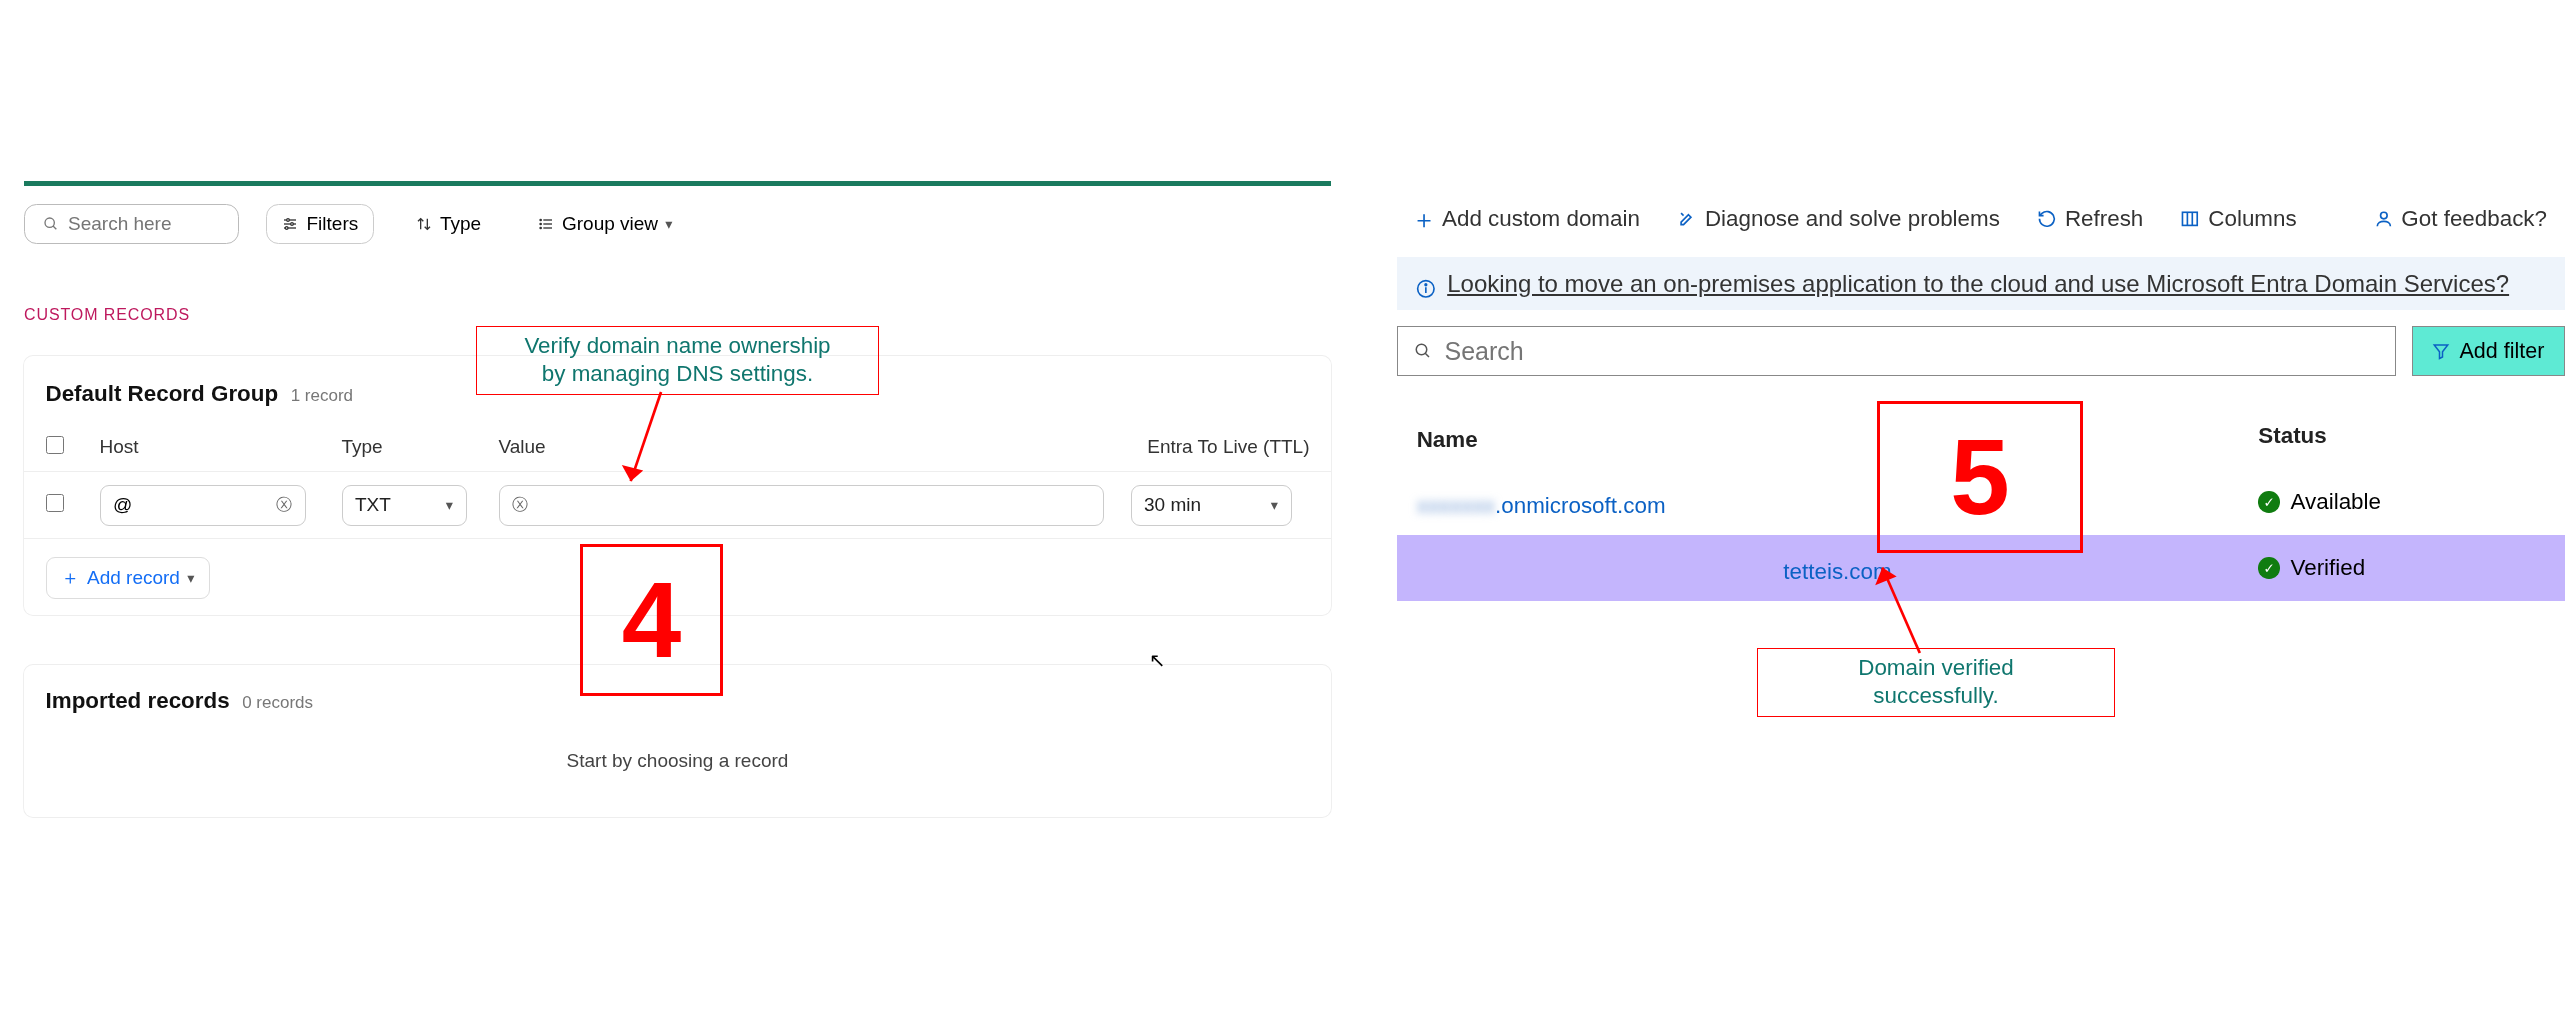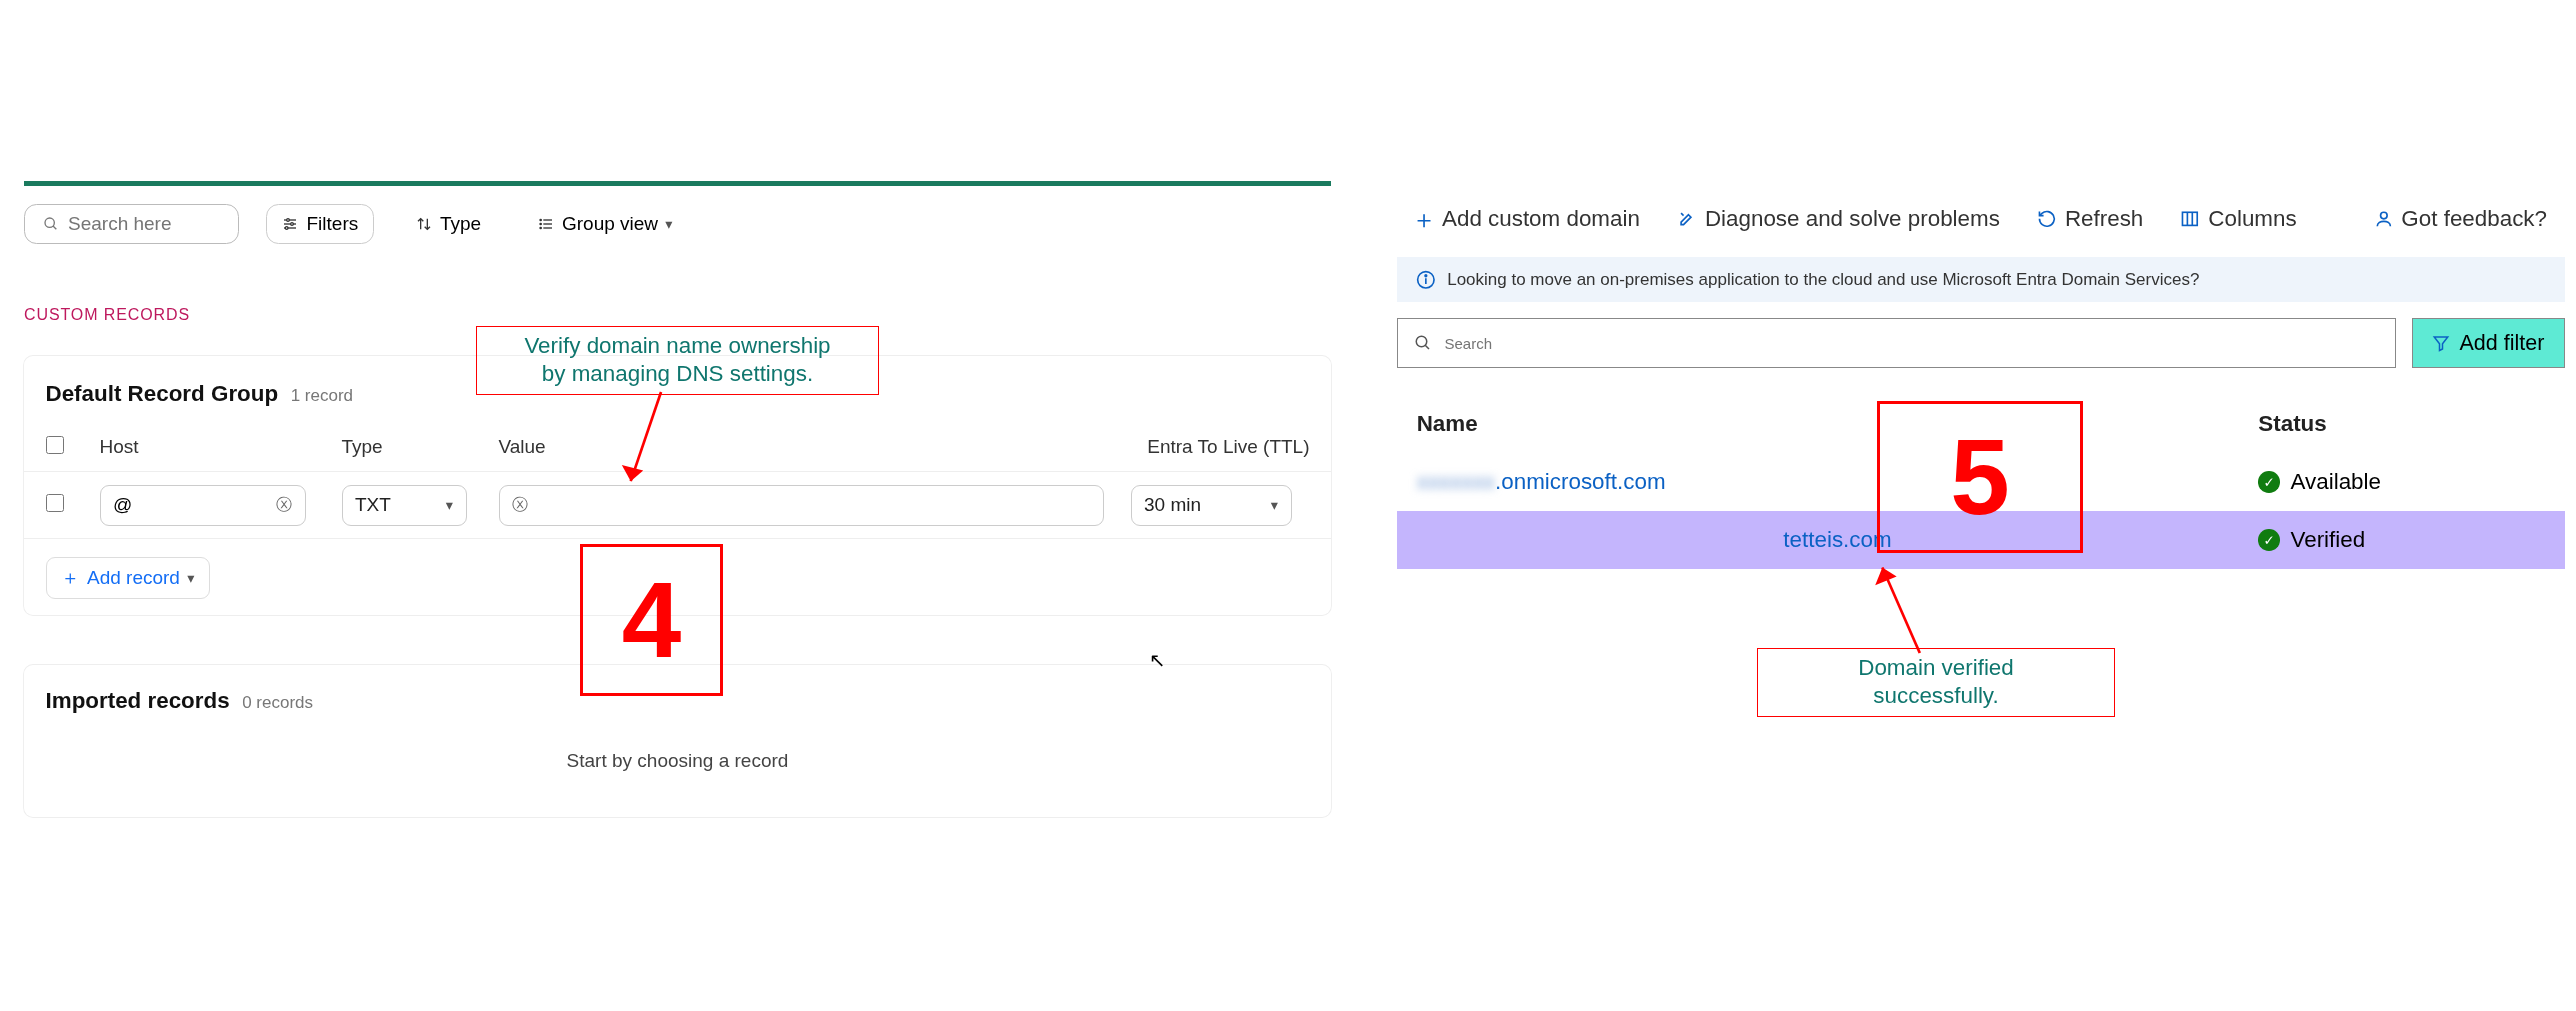--- a/index.html
+++ b/index.html
@@ -54,30 +54,30 @@
 
   
   .ptr { position:absolute; font-size:19.7px; color:#000; }
 
   
   .right-panel { position: absolute; left: 1397px; top: 197px; width: 1168px; }
   .az-toolbar { display:flex; align-items:center; gap:38px; font-size:22.4px; color:#333; padding: 9px 18px; }
   .az-item { display:flex; align-items:center; gap:9px; cursor:pointer; }
   .az-item.feedback { margin-left:auto; }
 
-  .az-info { margin: 16px 0 0 0; background:#eef4fb; border-left:0; padding:12.5px 19.7px; display:flex; align-items:center; gap:12.5px; font-size:17px; color:#333; }
+  .az-info { margin: 16px 0 0 0; background:#eef4fb; border-left:0; padding:12.5px 19.7px; display:flex; align-items:flex-end; gap:12.5px; font-size:24px; color:#333;text-decoration:underline; }
 
   .az-search-row { display:flex; align-items:center; gap:16px; margin-top:16px; }
   .az-search { flex:1; display:flex; align-items:center; gap:12.5px; border:0.9px solid #888; height:50px; padding:0 16px; }
-  .az-search input { border:none; outline:none; font-size:15px; width:100%; }
+  .az-search input { border:none; outline:none; font-size:25px; width:100%; }
   .az-filter { display:flex; align-items:center; gap:9px; border:0.9px solid #888; height:50px; padding:0 19.7px; font-size:21.5px; cursor:pointer; background:#5eead4; white-space:nowrap; }
 
   .az-table { margin-top:27px; }
   .az-head, .az-row { display:flex; align-items:center; font-size:22.4px; padding: 16px 19.7px; }
-  .az-col-name { flex: 1 1 auto; }
+  .az-col-name { flex: 1 1 auto; margin-top: 8px; }
   .az-col-status { width: 287px; display:flex; align-items:center; gap:10.7px; }
   .az-head { font-weight:700; color:#222; }
   .az-row .az-col-name { color:#0b61c4; }
   .az-row.alt { background:#c4b5fd;text-align:center; }
   .blur { filter: blur(4.5px); color:#7aa0d6; }
   .status-dot { width:21.5px; height:21.5px; border-radius:50%; background:#107c10; display:inline-flex; align-items:center; justify-content:center; color:#fff; font-size:13.4px; }
 
   
   svg { overflow:visible; }
 </style>

